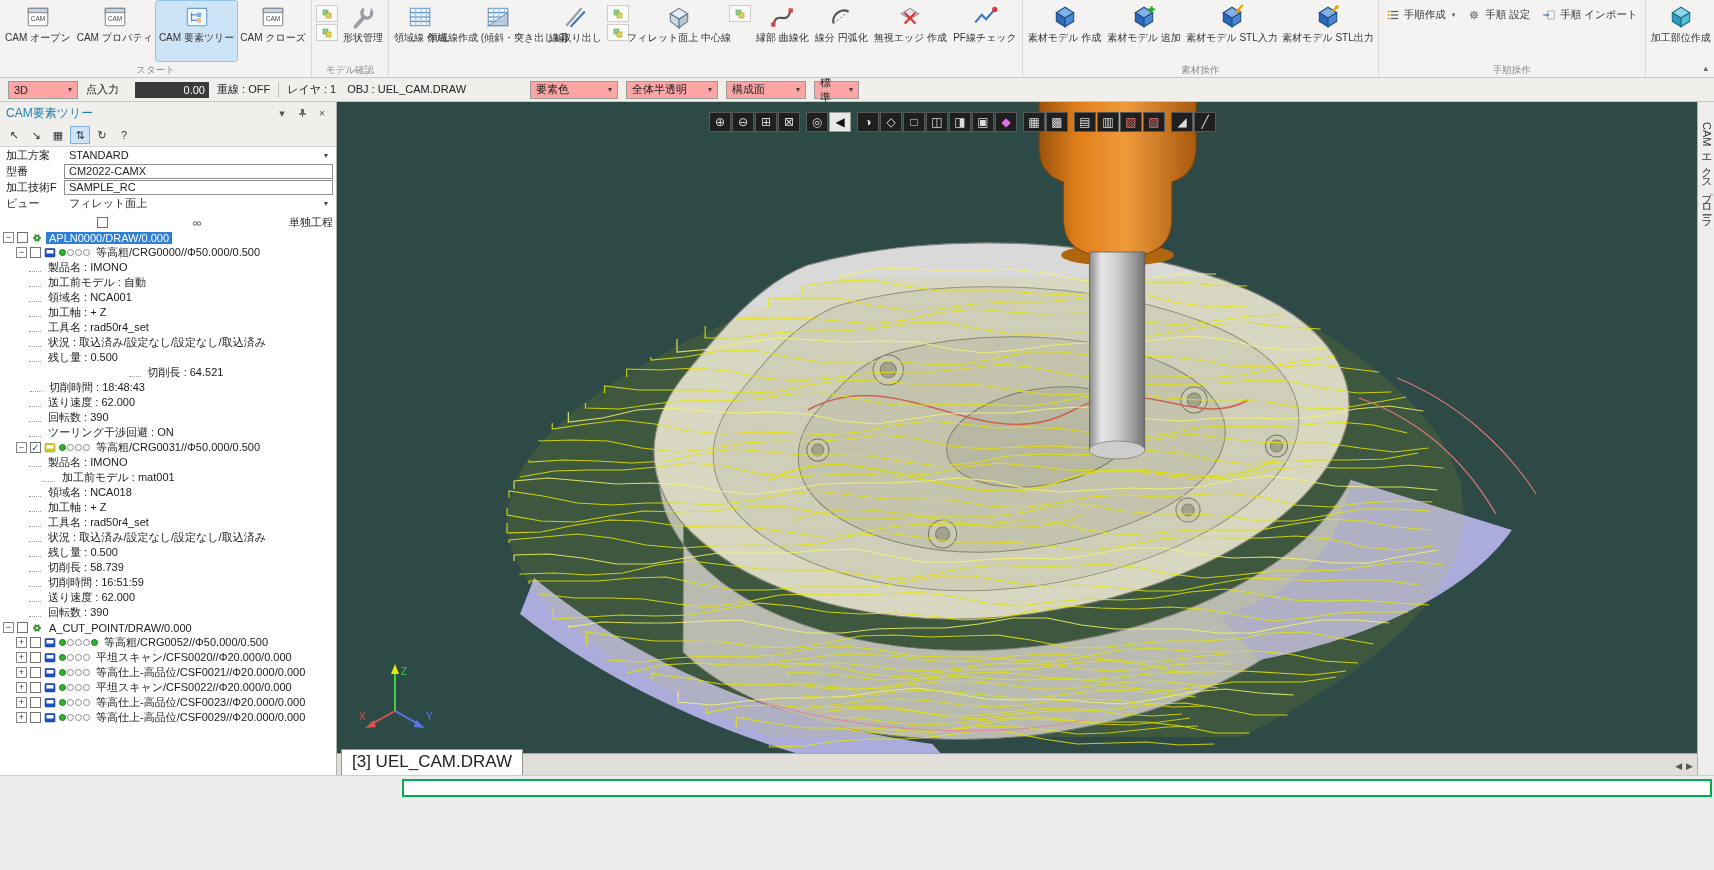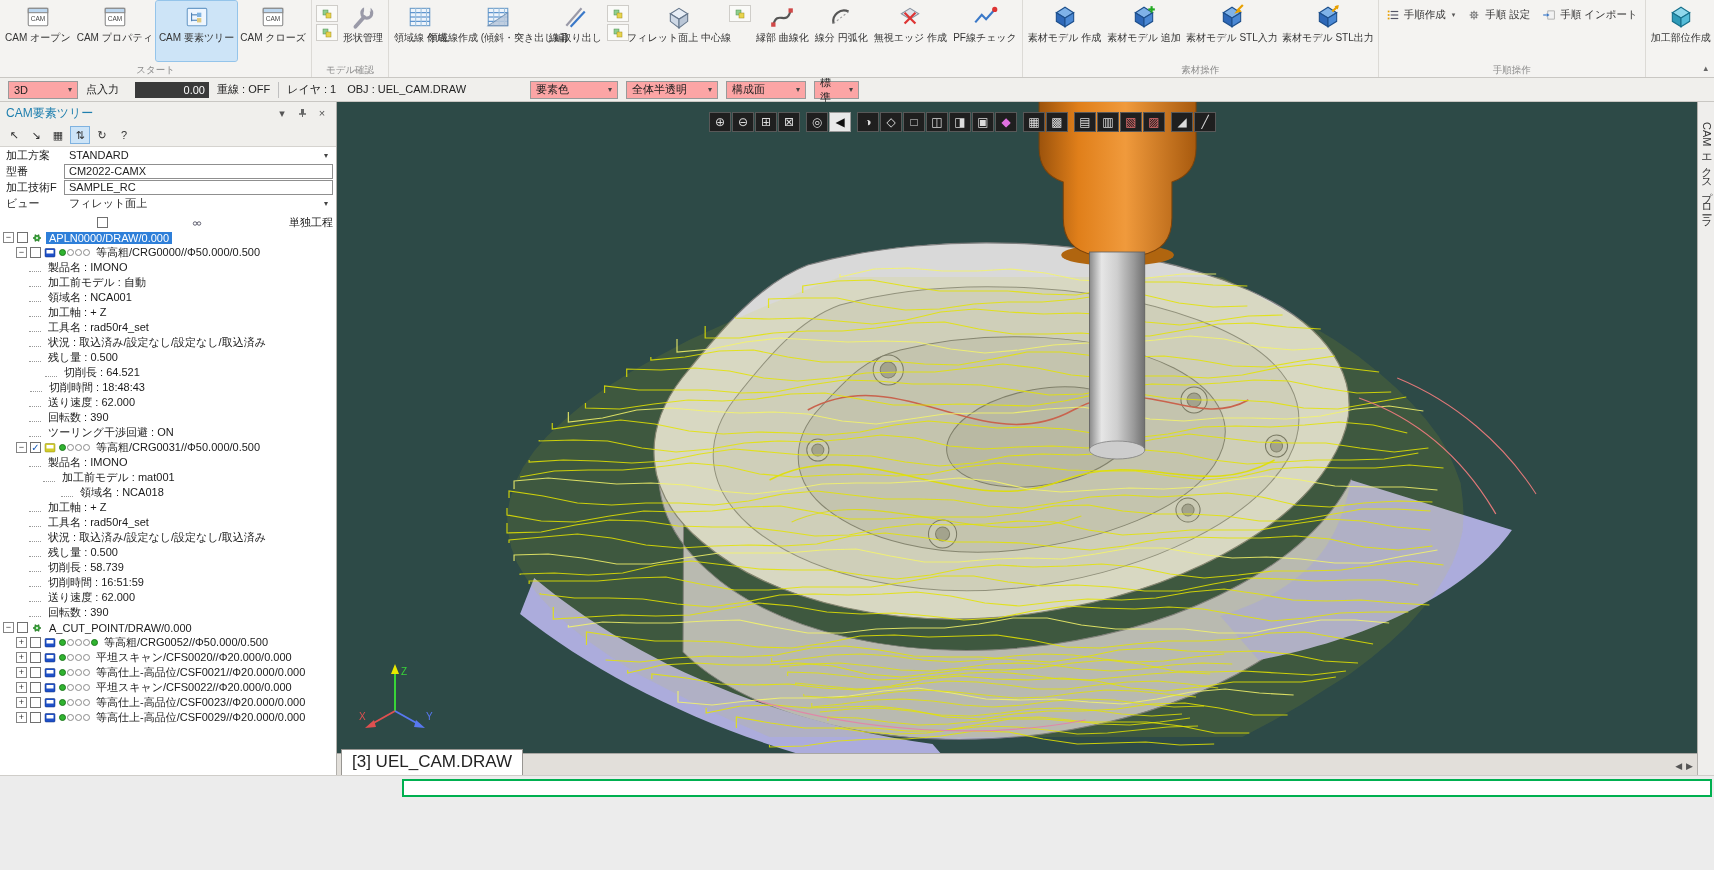--- a/index.html
+++ b/index.html
@@ -562,21 +562,21 @@
               <span class="tlabel">工具名 : rad50r4_set</span>
             </div>
             <div class="trow" style="padding-left: 29px;">
               <span class="tick"></span>
               <span class="tlabel">状況 : 取込済み/設定なし/設定なし/取込済み</span>
             </div>
             <div class="trow" style="padding-left: 29px;">
               <span class="tick"></span>
               <span class="tlabel">残し量 : 0.500</span>
             </div>
-            <div class="trow" style="padding-left: 45px;">
+            <div class="trow" style="padding-left: 19px; justify-content: center;">
               <span class="tick"></span>
               <span class="tlabel">切削長 : 64.521</span>
             </div>
             <div class="trow" style="padding-left: 30px;">
               <span class="tick"></span>
               <span class="tlabel">切削時間 : 18:48:43</span>
             </div>
             <div class="trow" style="padding-left: 29px;">
               <span class="tick"></span>
               <span class="tlabel">送り速度 : 62.000</span>
@@ -605,21 +605,21 @@
               <span class="tlabel">等高粗/CRG0031//Φ50.000/0.500</span>
             </div>
             <div class="trow" style="padding-left: 29px;">
               <span class="tick"></span>
               <span class="tlabel">製品名 : IMONO</span>
             </div>
             <div class="trow" style="padding-left: 29px; margin-left: 14px;">
               <span class="tick"></span>
               <span class="tlabel">加工前モデル : mat001</span>
             </div>
-            <div class="trow" style="padding-left: 29px; margin-left: 32px;">
+            <div class="trow" style="padding-left: 29px;">
               <span class="tick"></span>
               <span class="tlabel">領域名 : NCA018</span>
             </div>
             <div class="trow" style="padding-left: 29px;">
               <span class="tick"></span>
               <span class="tlabel">加工軸 : + Z</span>
             </div>
             <div class="trow" style="padding-left: 29px;">
               <span class="tick"></span>
               <span class="tlabel">工具名 : rad50r4_set</span>

